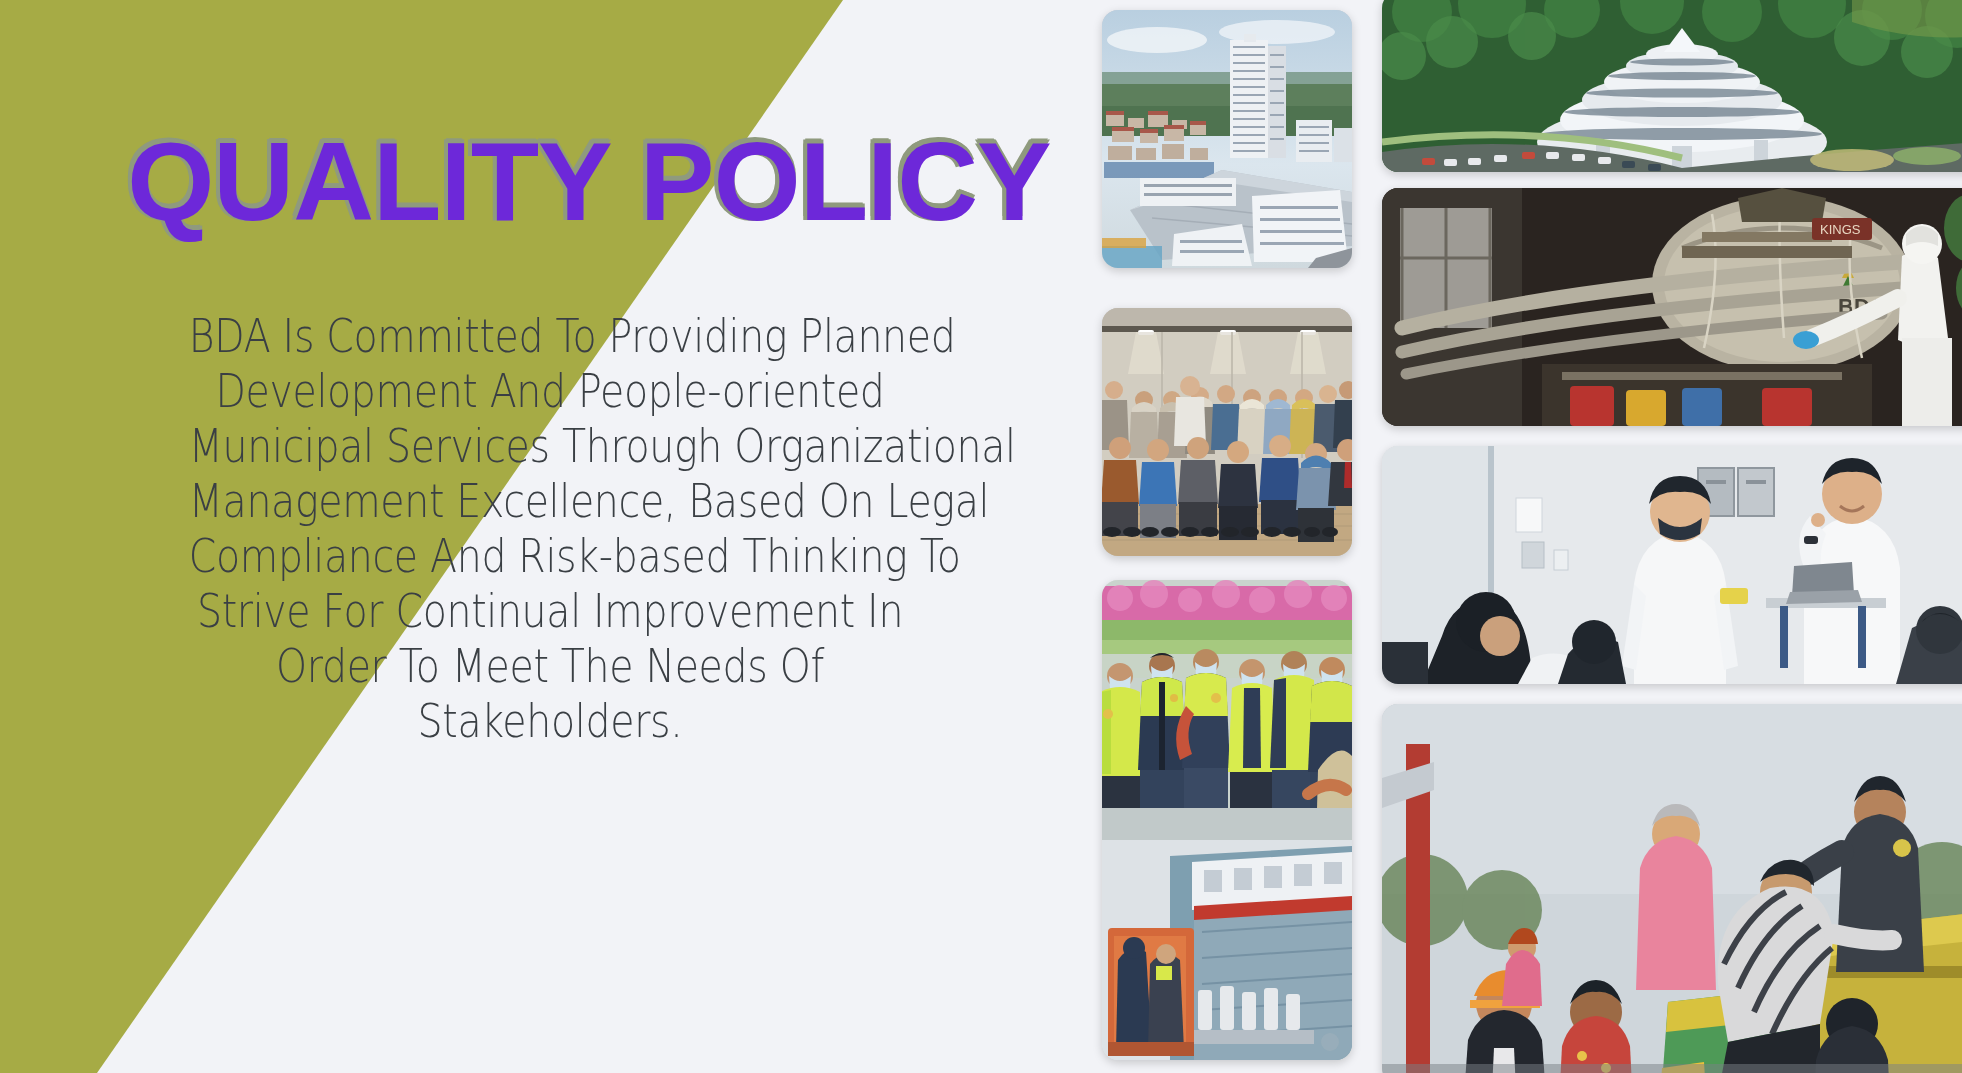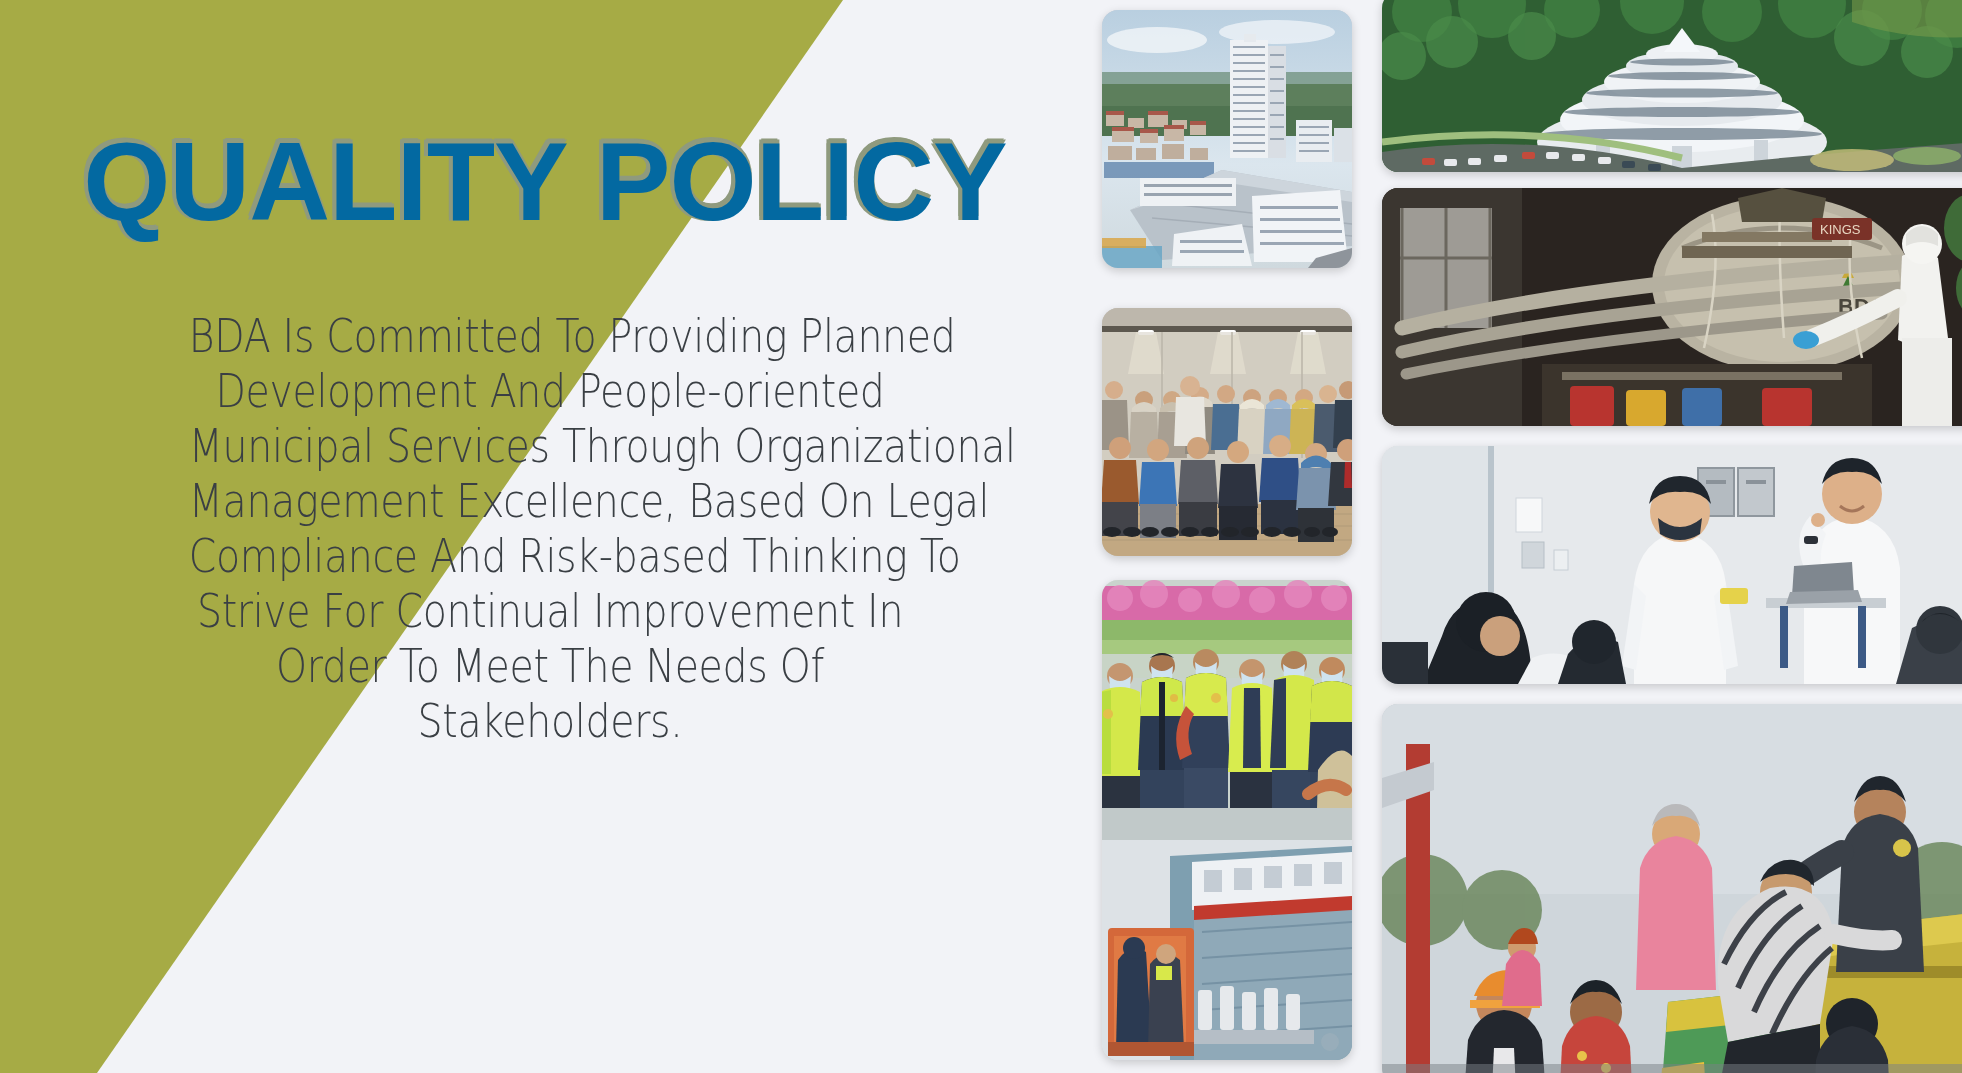--- a/index.html
+++ b/index.html
@@ -43,27 +43,28 @@
     position: absolute;
     left: 0;
     top: 126px;
     width: 1090px;
     text-align: center;
     font-family: "Liberation Sans", sans-serif;
     font-weight: bold;
     font-size: 112px;
     letter-spacing: -1px;
     line-height: 1.0;
-    color: #0369a1;
+    color: #6d28d9;
     text-shadow:
       -4px -4px 0 #8f9a7e,
       -4px  0px 0 #8f9a7e,
        0px -4px 0 #8f9a7e,
       -2px -5px 0 #8f9a7e;
     white-space: nowrap;
+    padding-left: 44px;
   }
 
   .body-text {
     position: absolute;
     left: 120px;
     top: 308px;
     width: 860px;
     text-align: center;
     font-family: "DejaVu Sans", sans-serif;
     font-weight: 300;

